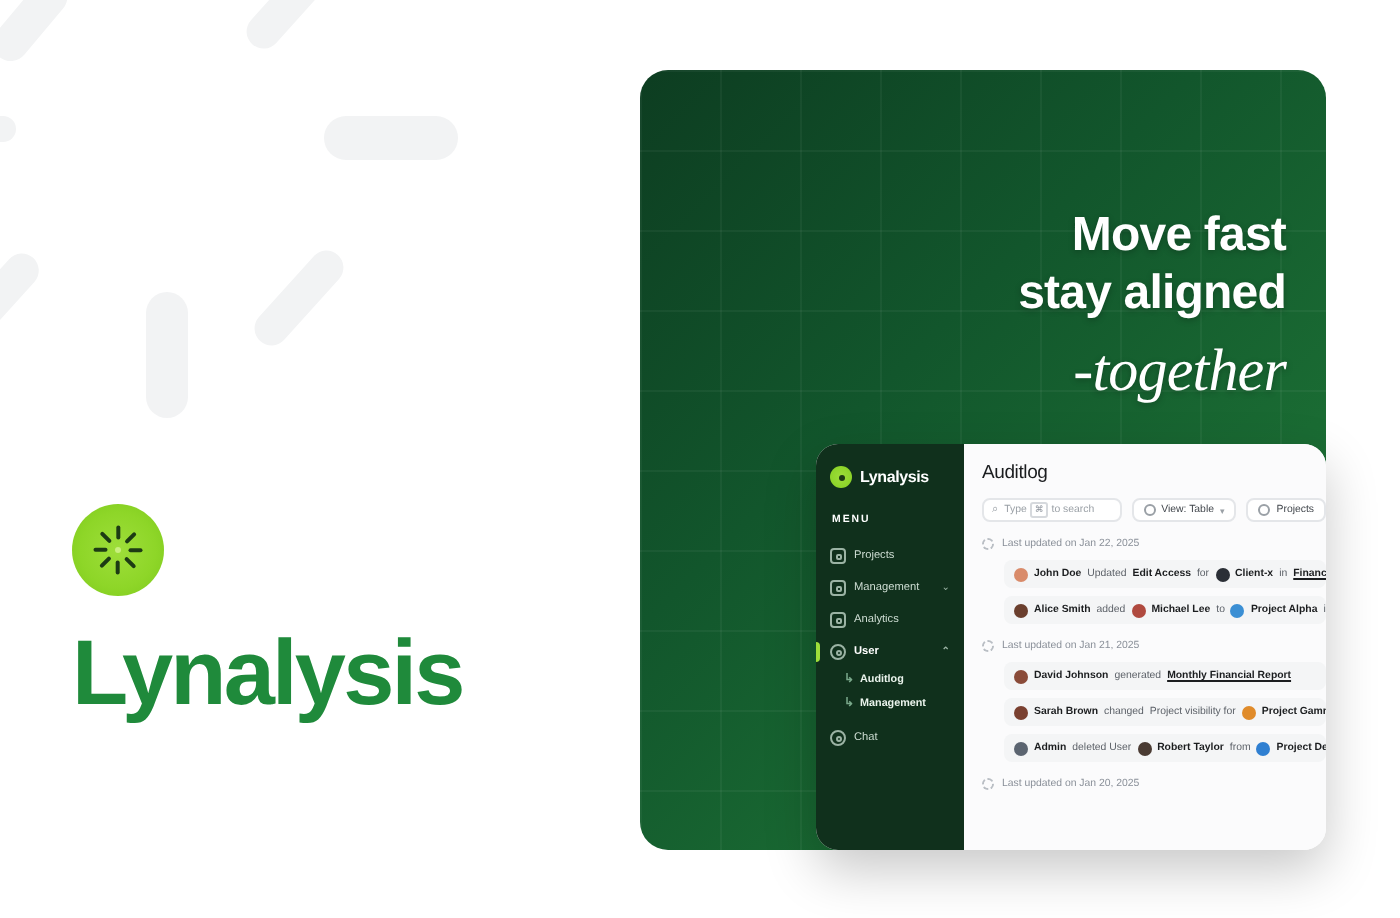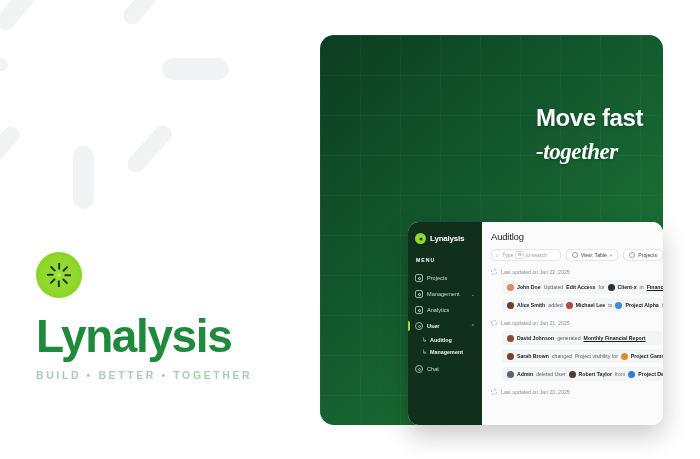--- a/index.html
+++ b/index.html
@@ -51,30 +51,30 @@
     overflow:hidden;
   }
   .hero-grid {
     position:absolute; inset:0;
     background-image:
       linear-gradient(to right, rgba(255,255,255,.045) 1px, transparent 1px),
       linear-gradient(to bottom, rgba(255,255,255,.045) 1px, transparent 1px);
     background-size:40px 40px;
   }
   .hero-copy {
-    position:absolute; right:20px; top:68px; 
+    position:absolute; right:20px; top:68px; text-align:right;
     color:#ffffff;
   }
   .hero-copy .l {
     font-size:24px; font-weight:bold; line-height:1.22; letter-spacing:-0.4px;
     text-shadow:0 1px 3px rgba(0,0,0,.25);
   }
   .hero-copy .l.serif {
     font-family:"Liberation Serif", serif;
-    font-style:italic; font-weight:bold; font-size:23px;
+    font-style:italic; font-weight:normal; font-size:30px;
     margin-top:6px;
   }
 
   
   .dash {
     position:absolute; left:408px; top:222px; width:255px; height:203px;
     border-radius:11px; overflow:hidden;
     background:#ffffff;
     box-shadow:0 10px 26px rgba(0,0,0,.22);
     display:flex;
@@ -179,27 +179,27 @@
     <span class="seed" style="transform:translate(-50%,-50%) rotate(45deg) translateY(-9px);"></span>
     <span class="seed" style="transform:translate(-50%,-50%) rotate(90deg) translateY(-9px);"></span>
     <span class="seed" style="transform:translate(-50%,-50%) rotate(135deg) translateY(-9px);"></span>
     <span class="seed" style="transform:translate(-50%,-50%) rotate(180deg) translateY(-9px);"></span>
     <span class="seed" style="transform:translate(-50%,-50%) rotate(225deg) translateY(-9px);"></span>
     <span class="seed" style="transform:translate(-50%,-50%) rotate(270deg) translateY(-9px);"></span>
     <span class="seed" style="transform:translate(-50%,-50%) rotate(315deg) translateY(-9px);"></span>
     <span class="core"></span>
   </div>
   <div class="brand-name">Lynalysis</div>
-  <div class="brand-tag">BUILD • BETTER • TOGETHER</div>
 </div>
 
 <div class="hero">
   <div class="hero-grid"></div>
   <div class="hero-copy">
     <div class="l">Move fast</div>
+    <div class="l">stay aligned</div>
     <div class="l serif">-together</div>
   </div>
 </div>
 
 <div class="dash">
 
   <div class="side">
     <div class="side-brand">
       <span class="side-dot"></span>
       <span class="side-brand-name">Lynalysis</span>

